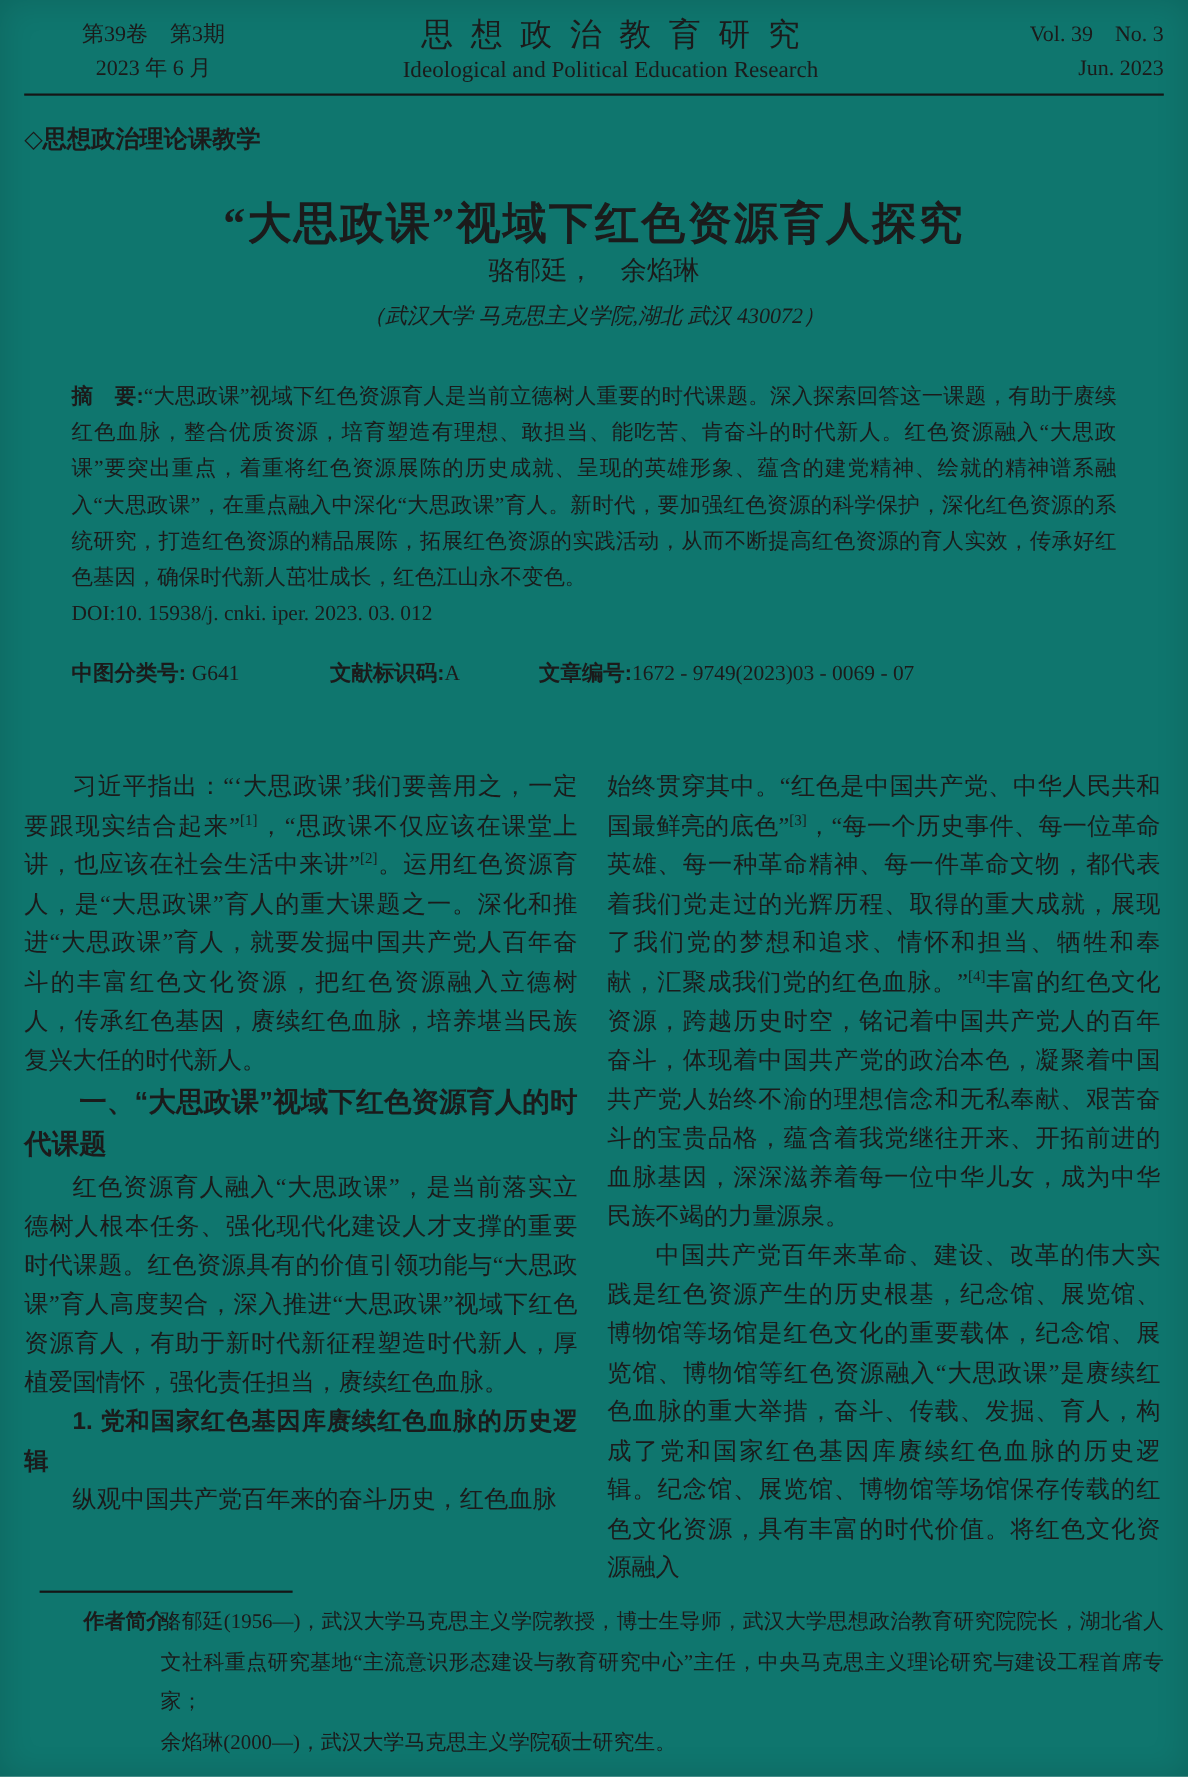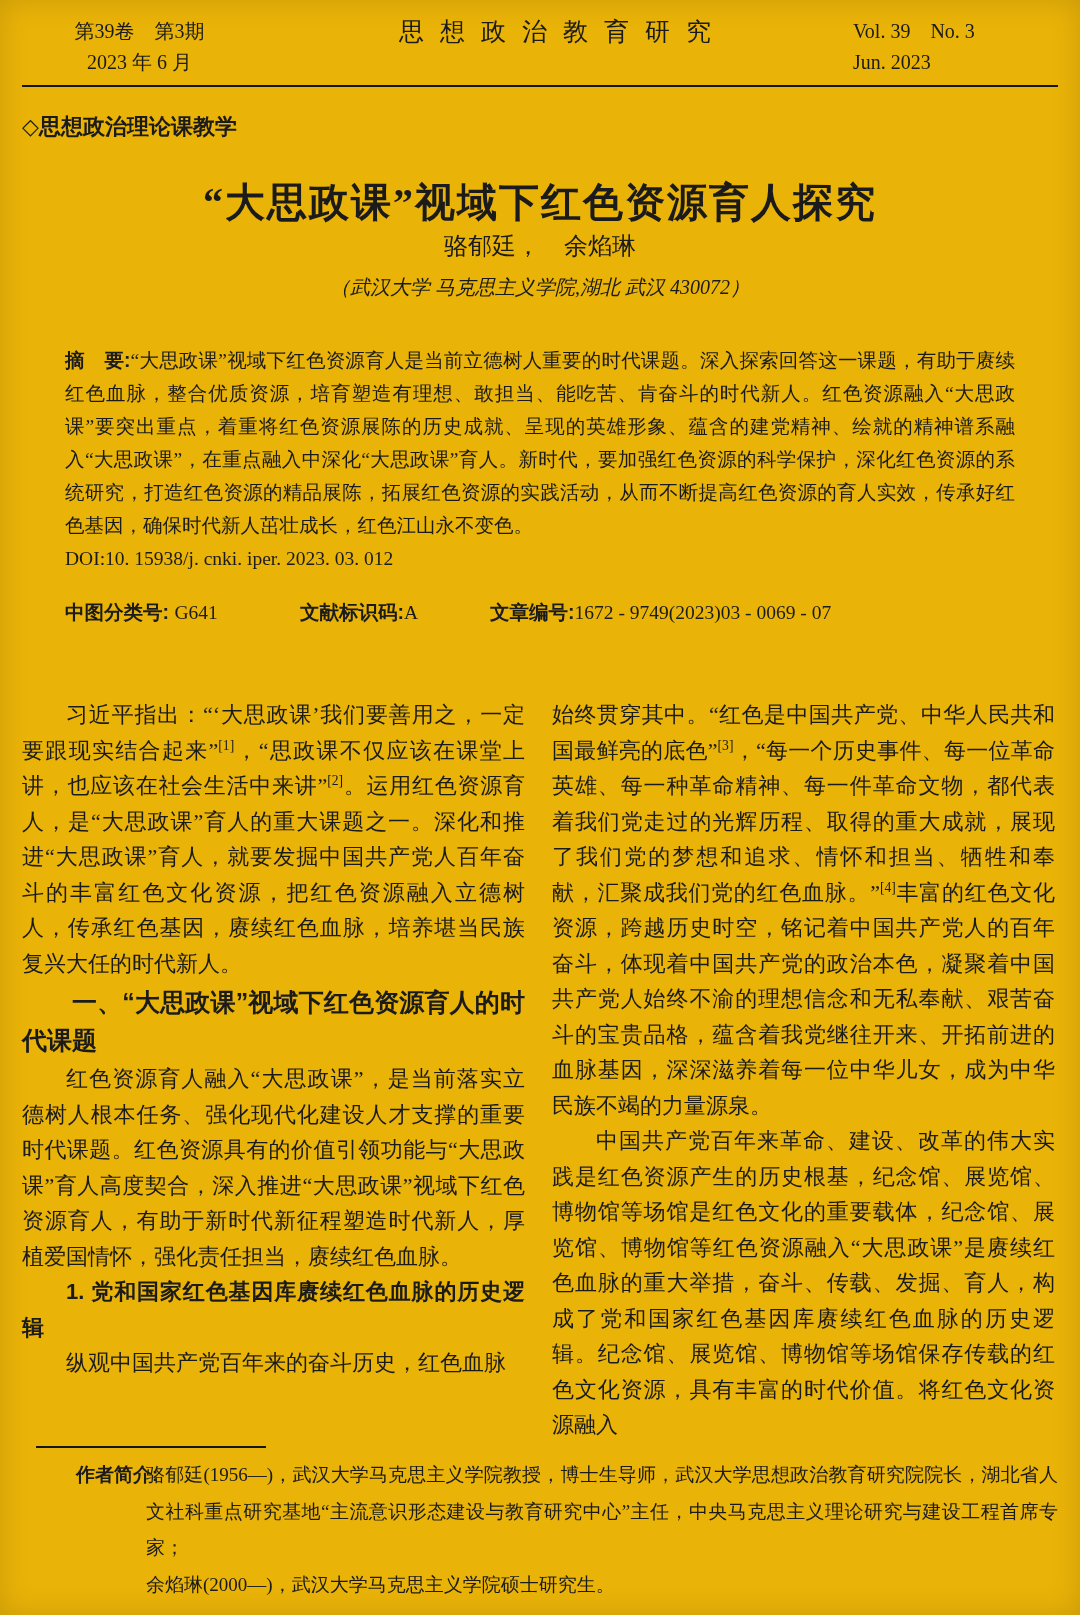--- a/index.html
+++ b/index.html
@@ -8,29 +8,29 @@
     background: #ffffff;
     font-family: "Liberation Serif", "DejaVu Serif", serif;
     color: #1b1b1b;
     overflow: hidden;
   }
   .page {
     position: relative;
     width: 1080px; height: 1615px;
     box-sizing: border-box;
     padding: 16px 22px 0;
-    background: #eab308;
+    background: #0f766e;
     box-shadow: inset 0 0 30px rgba(0,0,0,0.14);
   }
   
   .hdr { display: flex; justify-content: space-between; align-items: flex-start; }
   .hdr-left  { width: 235px; text-align: center; font-size: 20px; line-height: 31px; }
-  .hdr-right { width: 205px; text-align: left; font-size: 20px; line-height: 31px; }
+  .hdr-right { width: 205px; text-align: right; font-size: 20px; line-height: 31px; }
   .hdr-center{ flex: 1; text-align: center; }
-  .jt-cn { font-size: 25px; letter-spacing: 16px; text-indent: 16px; line-height: 32px; }
+  .jt-cn { font-size: 29px; letter-spacing: 16px; text-indent: 16px; line-height: 32px; }
   .jt-en { font-size: 21px; line-height: 30px; }
   .header-rule { border: none; border-top: 2.5px solid #151515; margin: 7px 0 0; }
   .column-tag {
     margin-top: 25px;
     font-family: "Liberation Sans", "DejaVu Sans", sans-serif;
     font-weight: bold; font-size: 22px;
   }
   
   .article-title {
     margin: 33px 0 0; text-align: center;
@@ -78,20 +78,21 @@
 
 <div class="page">
 
   <header class="hdr">
     <div class="hdr-left">
       <div>第39卷　第3期</div>
       <div>2023 年 6 月</div>
     </div>
     <div class="hdr-center">
       <div class="jt-cn">思想政治教育研究</div>
+      <div class="jt-en">Ideological and Political Education Research</div>
     </div>
     <div class="hdr-right">
       <div>Vol. 39　No. 3</div>
       <div>Jun. 2023</div>
     </div>
   </header>
 
   <hr class="header-rule">
 
   <div class="column-tag">◇思想政治理论课教学</div>

